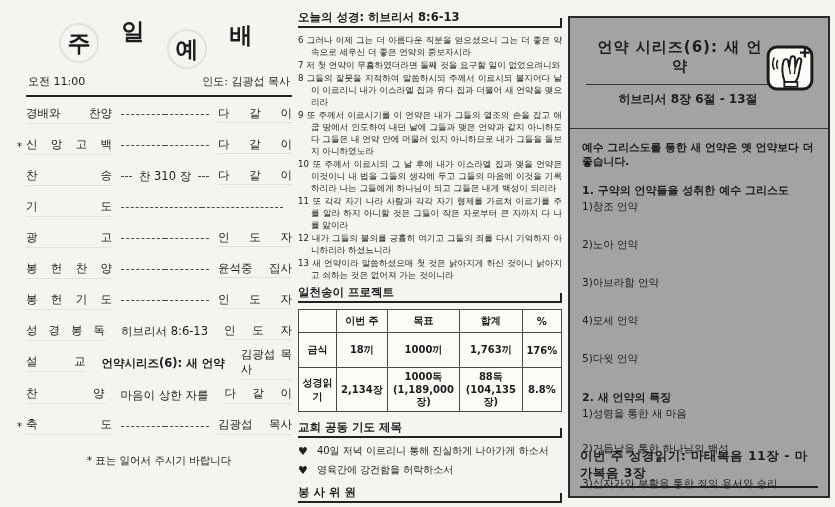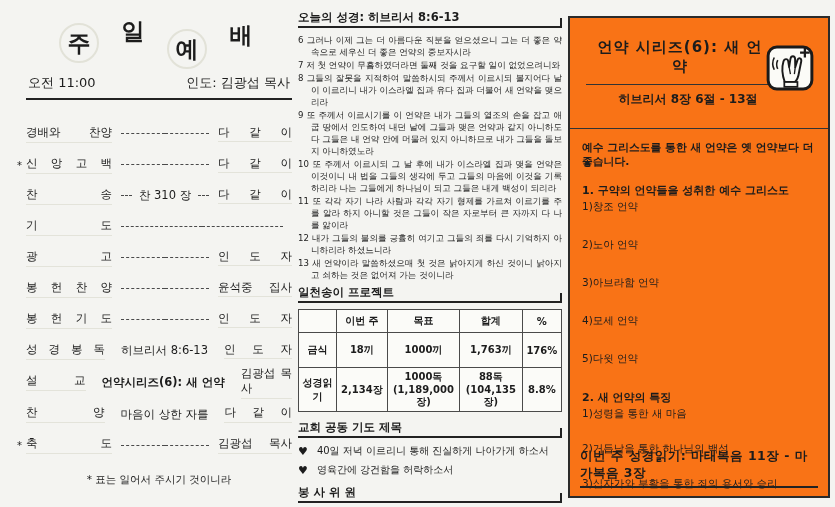--- a/index.html
+++ b/index.html
@@ -5,31 +5,31 @@
   html,body{margin:0;padding:0;}
   body{
     width:835px;height:507px;position:relative;overflow:hidden;
     background:#f4f4f1;color:#1c1c1c;
     font-family:"DejaVu Sans","Liberation Sans",sans-serif;
   }
   
   .col-left{position:absolute;left:26px;top:8px;width:266px;}
   .col-mid{position:absolute;left:298px;top:10px;width:264px;}
   .col-right{position:absolute;left:568px;top:16px;width:262px;height:482px;
-    border:2px solid #2b2b2b;background:#f97316;box-sizing:border-box;
+    border:2px solid #2b2b2b;background:#a3a3a3;box-sizing:border-box;
     padding:8px 12px;}
   
   .wtitle{display:flex;justify-content:center;gap:16px;margin:10px 0 16px;}
   .wchar{font-size:23px;font-weight:bold;width:36px;height:36px;display:flex;
     align-items:center;justify-content:center;position:relative;}
   .ring{border:2px solid #e2e2d8;border-radius:50%;}
   .off1{transform:translateY(5px);} .off2{transform:translateY(-5px);}
   .off3{transform:translateY(11px);} .off4{transform:translateY(-1px);}
-  .whead{display:flex;justify-content:space-between;font-size:13px;
-    padding:0 2px 6px 2px;border-bottom:2px solid #222;margin-bottom:18px;gap:8px;}
+  .whead{display:flex;justify-content:space-between;font-size:11px;
+    padding:0 2px 6px 2px;border-bottom:2px solid #222;margin-bottom:2px;gap:8px;}
   .wrow{display:flex;align-items:center;min-height:31px;font-size:11.5px;position:relative;}
   .wstar{position:absolute;left:-9px;font-size:10px;top:50%;transform:translateY(-50%);}
   .wlabel{width:86px;text-align:justify;text-align-last:justify;
     border-bottom:1px solid #e3e3da;padding-bottom:2px;}
   .wmid{flex:1;display:flex;align-items:center;margin:8px 9px;}
   .dash{flex:1;border-top:1.5px dashed #4a4a4a;height:0;}
   .wcenter{padding:0 7px;white-space:nowrap;}
   .r-text .wcenter{flex:1;text-align:center;}
   .wright{width:74px;text-align:justify;text-align-last:justify;line-height:1.3;
     border-bottom:1px solid #e3e3da;padding-bottom:2px;}
@@ -201,21 +201,21 @@
     <span class="wlabel">축 도</span>
     <span class="wmid">
         <span class="dash"></span>
         <span class="dash"></span>
       </span>
     <span class="wright">
         <span>김광섭 목사</span>
       </span>
   </div>
 
-  <div class="footnote">* 표는 일어서 주시기 것이니라</div>
+  <div class="footnote">* 표는 일어서 주시기 바랍니다</div>
 </div>
 
 <div class="col-mid">
   <div class="sec-head">오늘의 성경: 히브리서 8:6-13</div>
   <div class="verses">
     <p class="verse">6 그러나 이제 그는 더 아름다운 직분을 얻으셨으니 그는 더 좋은 약속으로 세우신 더 좋은 언약의 중보자시라</p>
     <p class="verse">7 저 첫 언약이 무흠하였더라면 둘째 것을 요구할 일이 없었으려니와</p>
     <p class="verse">8 그들의 잘못을 지적하여 말씀하시되 주께서 이르시되 볼지어다 날이 이르리니 내가 이스라엘 집과 유다 집과 더불어 새 언약을 맺으리라</p>
     <p class="verse">9 또 주께서 이르시기를 이 언약은 내가 그들의 열조의 손을 잡고 애굽 땅에서 인도하여 내던 날에 그들과 맺은 언약과 같지 아니하도다 그들은 내 언약 안에 머물러 있지 아니하므로 내가 그들을 돌보지 아니하였노라</p>
     <p class="verse">10 또 주께서 이르시되 그 날 후에 내가 이스라엘 집과 맺을 언약은 이것이니 내 법을 그들의 생각에 두고 그들의 마음에 이것을 기록하리라 나는 그들에게 하나님이 되고 그들은 내게 백성이 되리라</p>

